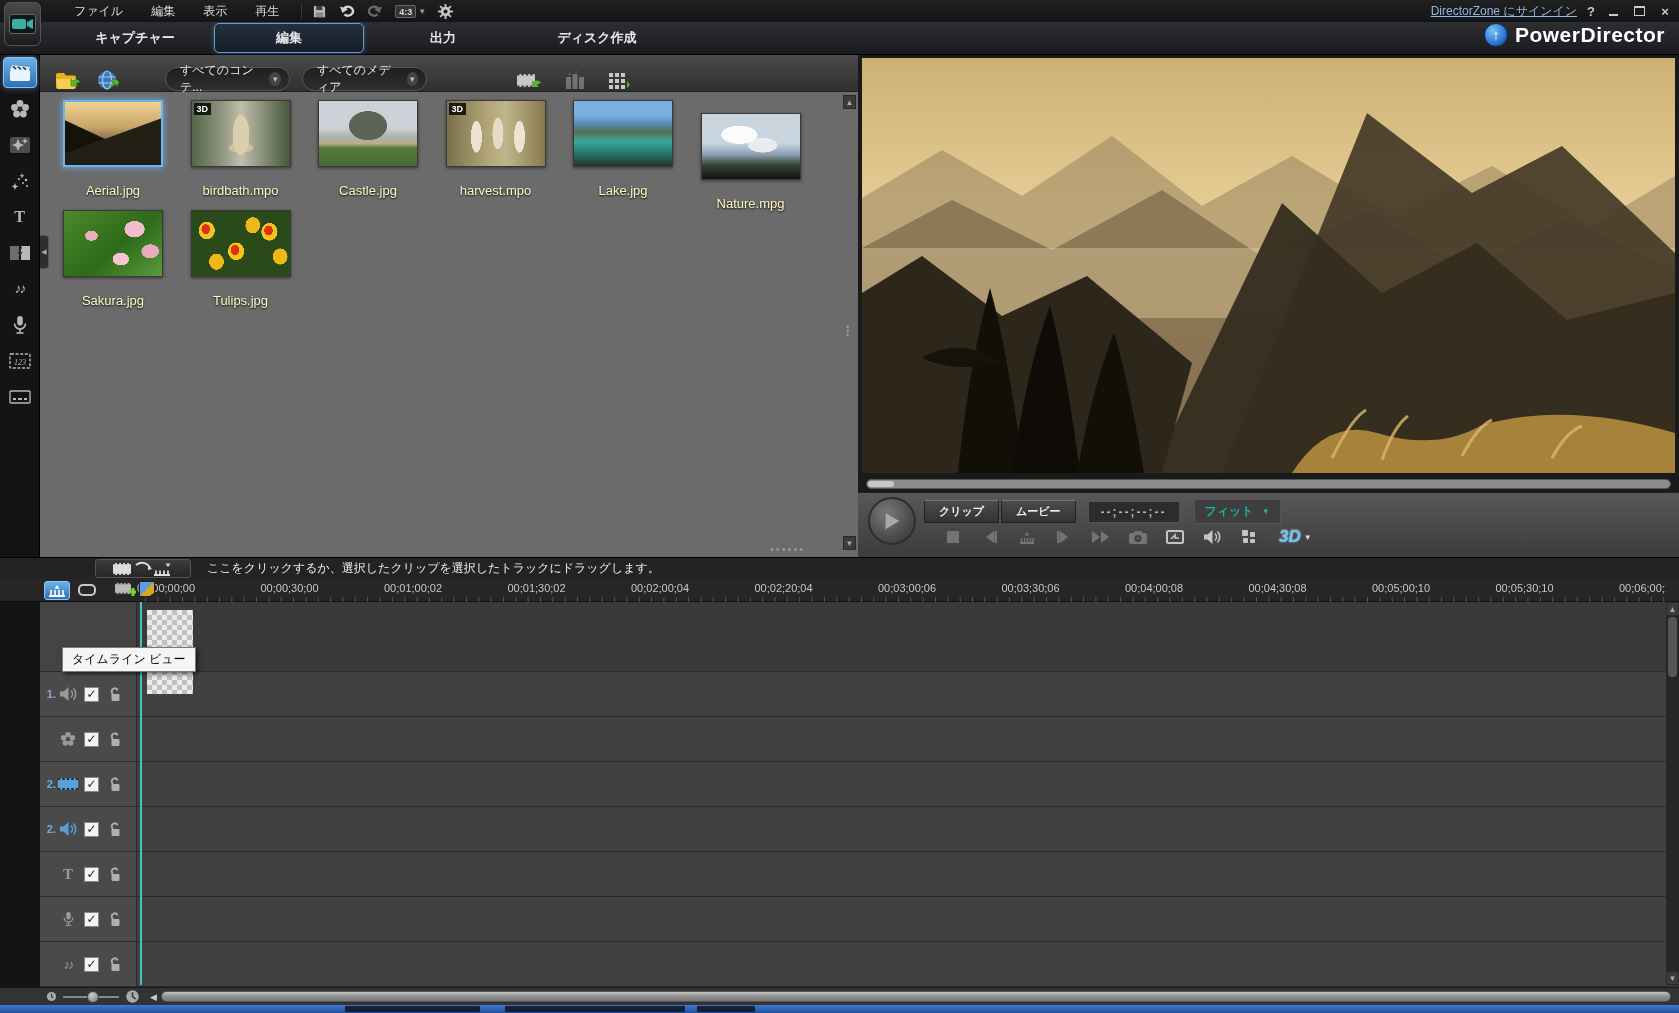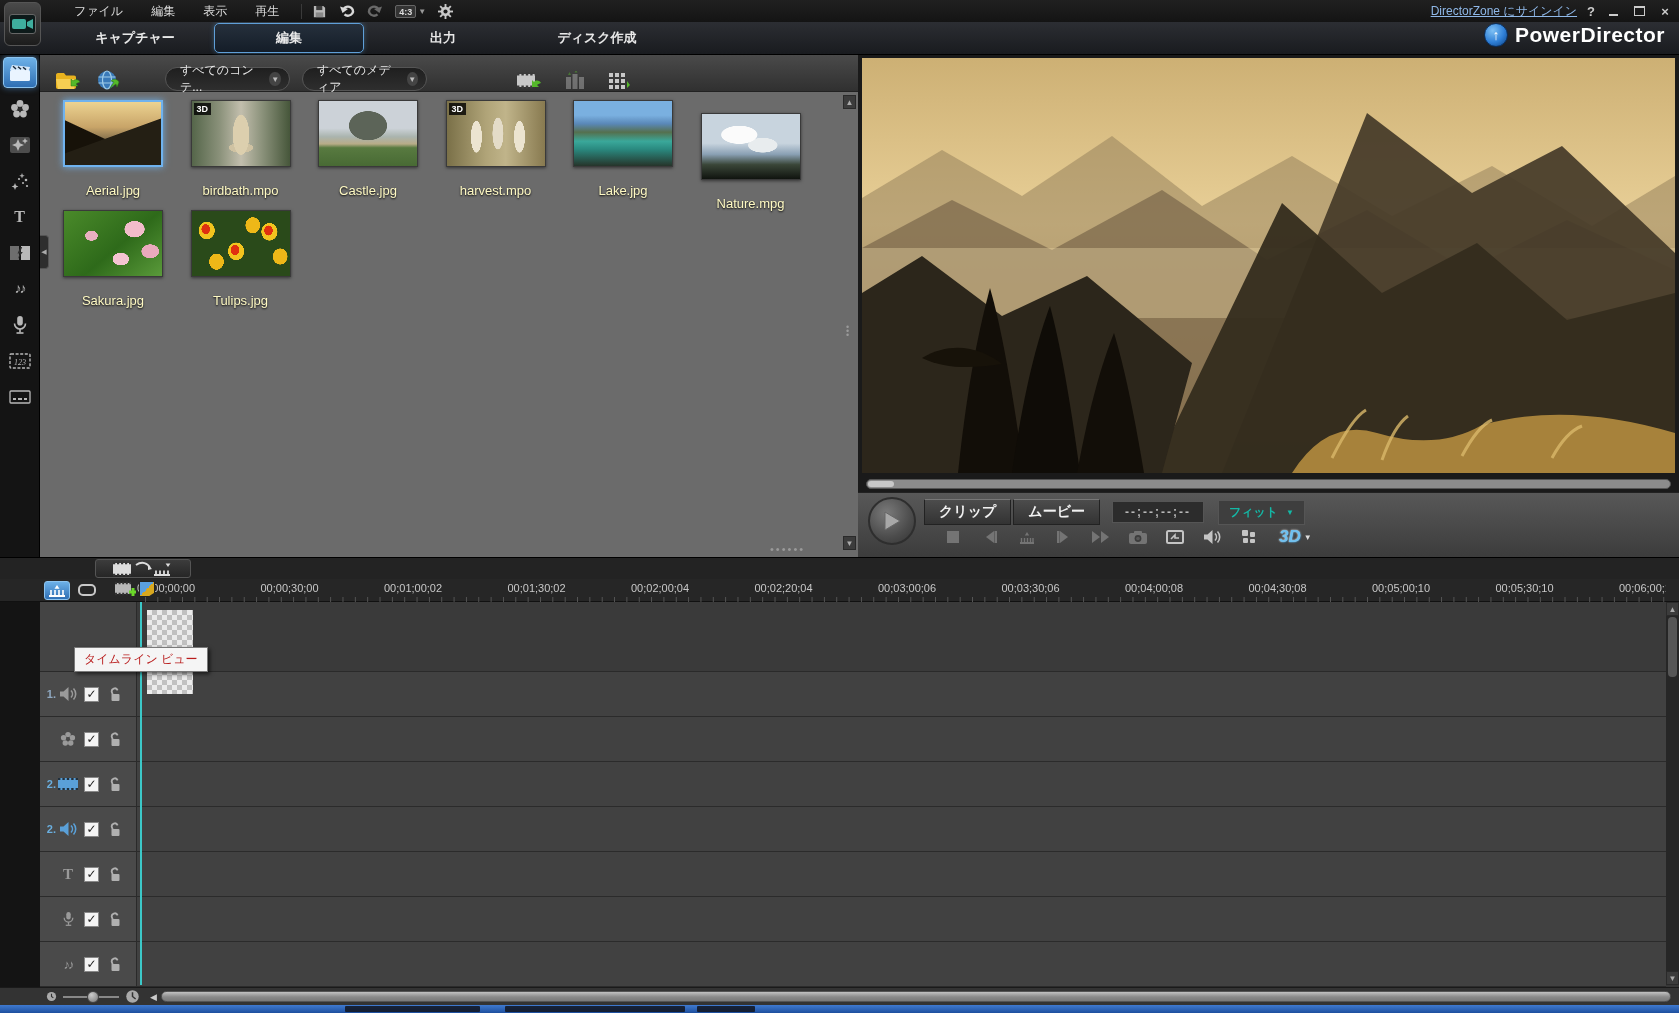--- a/index.html
+++ b/index.html
@@ -134,21 +134,21 @@
   .pv-seek { position:absolute; left:8px; top:424px; width:805px; height:10px; background:#8c8c8c;
     border-radius:5px; border:1px solid #555; }
   .pv-seek .thumb { position:absolute; left:1px; top:1px; width:26px; height:6px; background:#c8c8c8; border-radius:3px; }
   .pv-ctrl { position:absolute; left:0; top:437px; width:821px; height:65px;
     background:linear-gradient(#585858,#3c3c3c); border-top:1px solid #222; }
   .playbtn { position:absolute; left:10px; top:4px; width:48px; height:48px; border-radius:50%;
     background:radial-gradient(circle at 38% 32%,#7a7a7a,#4c4c4c 60%,#333);
     border:2px solid #2e2e2e; display:flex; align-items:center; justify-content:center; }
   .pv-row1 { position:absolute; left:66px; top:6px; display:flex; align-items:center; gap:4px; }
   .scope-btn { background:linear-gradient(#4c4c4c,#333); border:1px solid #222; border-top-color:#777;
-    color:#f0f0f0; font-size:14px; font-weight:bold; padding:3px 14px; }
+    color:#f0f0f0; font-size:11px; font-weight:bold; padding:3px 14px; }
   .tc-box { margin-left:8px; background:#2c2c2c; border:1px solid #555; color:#b8b8b8; font-size:12px;
     font-weight:bold; letter-spacing:2px; padding:3px 12px; }
   .fit-box { margin-left:10px; background:#3e3e3e; border:1px solid #555; color:#14b8a6; font-size:12px;
     font-weight:bold; padding:3px 10px; display:flex; align-items:center; gap:8px; }
   .pv-row2 { position:absolute; left:84px; top:34px; display:flex; align-items:center; gap:15px; }
   .tbtn { display:flex; align-items:center; justify-content:center; width:22px; height:20px; color:#c4c4c4; }
   .tbtn.dis { color:#747474; }
   .mode3d { display:flex; align-items:center; gap:3px; margin-left:4px; }
   .mode3d .lbl { font-size:17px; font-weight:bold; font-style:italic; color:#6ec0f0;
     text-shadow:0 0 2px #fff, 1px 1px 1px #0a3a5a; }
@@ -192,22 +192,22 @@
   .tnum { width:16px; text-align:right; color:#8fa8c0; font-size:11px; font-weight:bold; }
   .ticon { width:24px; display:flex; justify-content:center; color:#9a9a9a; }
   .trow.blue .tnum { color:#6aaede; }
   .trow.blue .ticon { color:#5aa0d8; }
   .tcheck { width:15px; height:15px; background:#f4f4f4; border:1px solid #888; margin-left:4px;
     display:flex; align-items:center; justify-content:center; color:#222; font-size:12px; font-weight:bold; line-height:1; }
   .tlock { margin-left:10px; color:#b0b0b0; }
   .playhead { position:absolute; left:140px; top:0; width:2px; height:383px; background:#3cc8c8; z-index:8; }
   .ghost { position:absolute; left:147px; top:8px; width:46px; height:84px; opacity:.9; z-index:9;
     background:conic-gradient(#cfcfcf 0 25%,#fff 0 50%,#cfcfcf 0 75%,#fff 0); background-size:10px 10px; }
-  .tooltip { position:absolute; left:74px; top:45px; background:#f5f5f5; border:1px solid #7a7a7a;
-    box-shadow:2px 2px 4px rgba(0,0,0,.6); color:#b91c1c; font-size:12px; padding:3px 9px; z-index:10; white-space:nowrap; }
+  .tooltip { position:absolute; left:62px; top:45px; background:#f5f5f5; border:1px solid #7a7a7a;
+    box-shadow:2px 2px 4px rgba(0,0,0,.6); color:#000000; font-size:12px; padding:3px 9px; z-index:10; white-space:nowrap; }
   .tl-scroll { position:absolute; right:0; top:0; width:13px; height:383px; background:#262626; }
   .tl-scroll .thumb { position:absolute; top:15px; left:2px; width:9px; height:60px; background:#565656; border-radius:4px; }
   .tl-scroll .down { position:absolute; bottom:0; }
 
   
   .bottombar { position:absolute; left:0; top:987px; width:100%; height:18px; background:#333;
     border-top:1px solid #1a1a1a; display:flex; align-items:center; z-index:12; }
   .zoomctl { display:flex; align-items:center; margin-left:46px; gap:6px; }
   .ztrack { width:56px; height:2px; background:#888; position:relative; }
   .zknob { position:absolute; left:24px; top:-5px; width:12px; height:12px; border-radius:50%;
@@ -652,20 +652,21 @@
     <div class="hint-btn">
         <svg width="62" height="16" viewBox="0 0 62 16">
           <rect x="1" y="2" width="18" height="12" fill="#ddd"></rect>
           <path d="M1 2h18M1 14h18" stroke="#333" stroke-width="2.6" stroke-dasharray="2.2 1.8"></path>
           <path d="M24 4c6-4 12-2 14 3" fill="none" stroke="#ddd" stroke-width="2"></path>
           <path d="M40 8l-4-4v5Z" fill="#ddd"></path>
           <path d="M42 14h16M44 14V9.5M48 14V9.5M52 14V9.5M56 14V9.5" stroke="#ddd" stroke-width="1.8"></path>
           <path d="M56 2l-2.4 3.6h4.8Z" fill="#ddd" transform="rotate(180 56 4)"></path>
         </svg>
       </div>
+    <div class="hint-text">ここをクリックするか、選択したクリップを選択したトラックにドラッグします。</div>
   </div>
 
   <div class="tl-toolbar">
     <div class="tlb first active">
         <svg width="18" height="13" viewBox="0 0 18 13">
           <path d="M1 12h16" stroke="#fff" stroke-width="2"></path>
           <path d="M3 12V6M7 12V6M11 12V6M15 12V6" stroke="#fff" stroke-width="1.6"></path>
           <path d="M9 1 6.5 4.8h5Z" fill="#fff"></path>
         </svg>
       </div>

